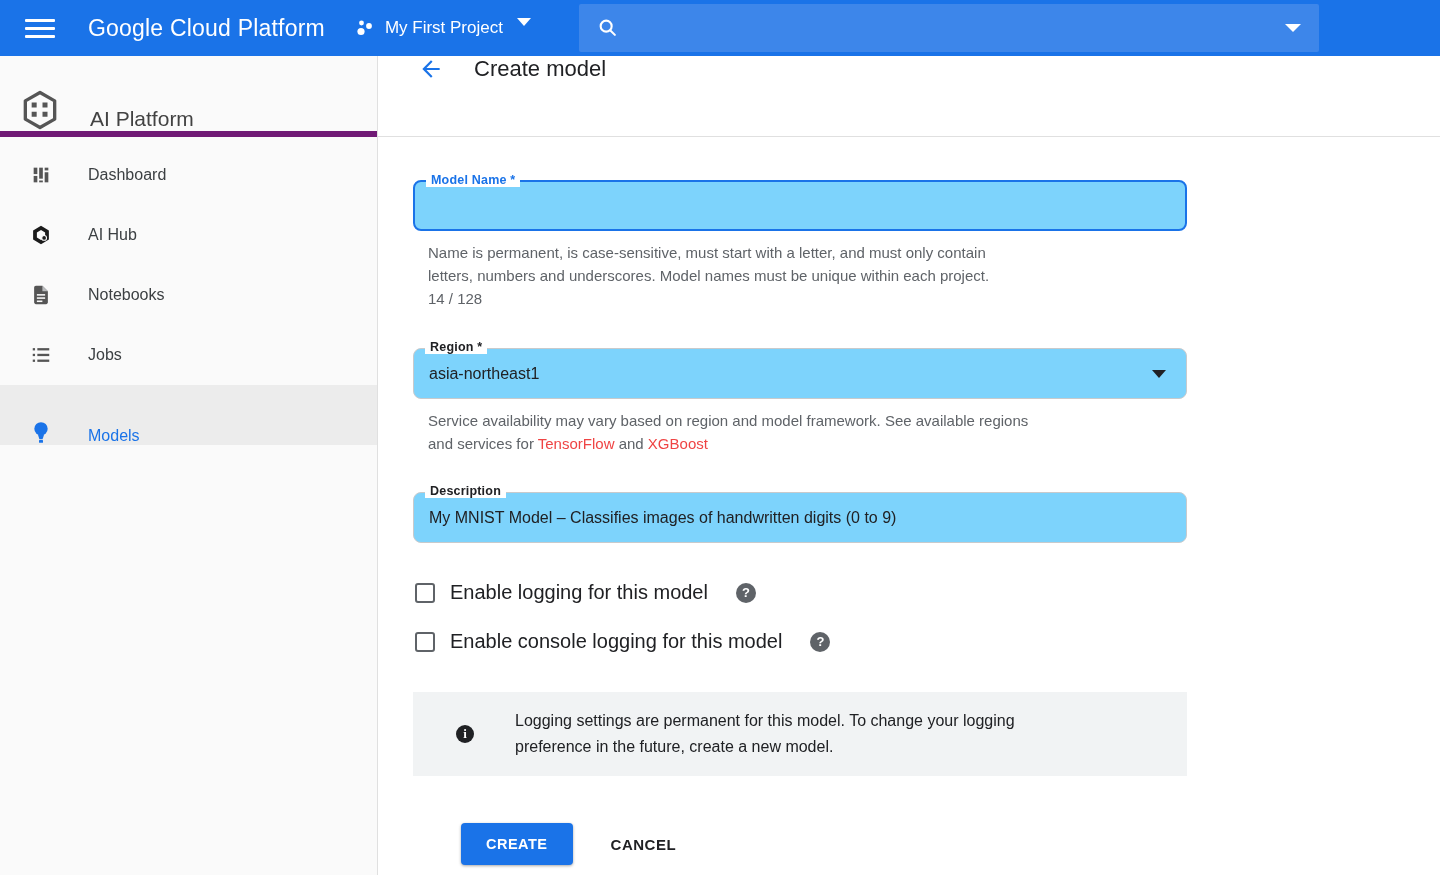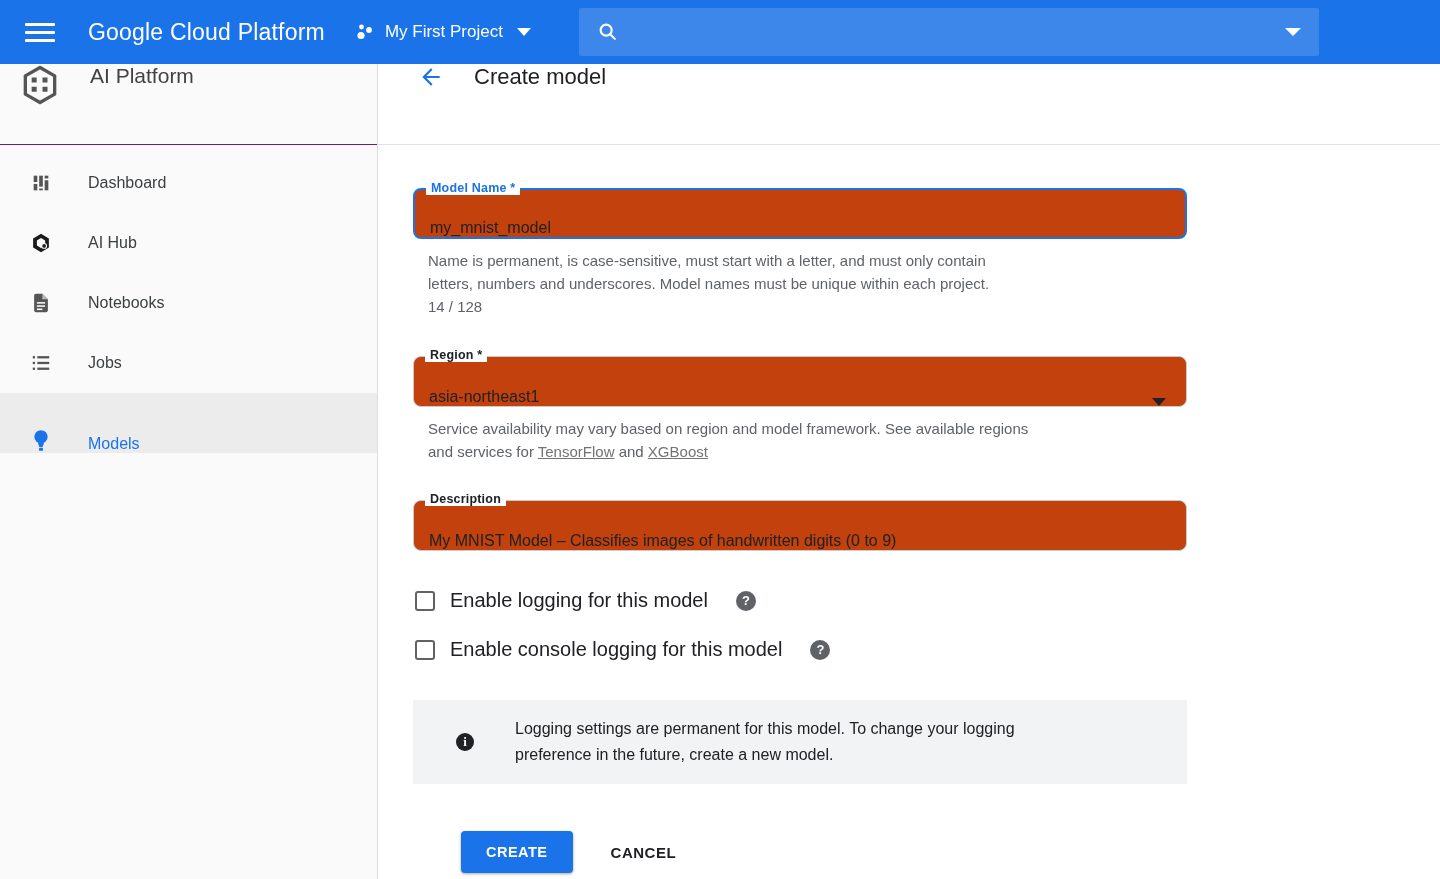--- a/index.html
+++ b/index.html
@@ -1,71 +1,71 @@
 <!DOCTYPE html>
 <html><head>
 <meta charset="utf-8">
 <style>
   * { margin:0; padding:0; box-sizing:border-box; }
   html,body { width:1440px; height:879px; overflow:hidden; background:#fff;
               font-family:"Liberation Sans", sans-serif; }
 
   
-  .topbar { height:64px; background:#1a73e8; display:flex; align-items:center; color:#fff; }
+  .topbar { height:56px; background:#1a73e8; display:flex; align-items:center; color:#fff; }
   .hamburger { width:80px; height:60px; display:flex; flex-direction:column; justify-content:center;
                align-items:center; gap:5px; cursor:pointer; }
   .hamburger span { display:block; width:30px; height:3px; background:#fff; border-radius:1px; }
   .gcp-title { font-size:23px; font-weight:400; letter-spacing:.2px; margin-left:8px; white-space:nowrap; }
-  .project-switcher { display:flex; align-items:center; margin-left:28px; cursor:pointer; }
+  .project-switcher { display:flex; margin-left:28px; cursor:pointer; }
   .project-name { font-size:17px; margin-left:10px; white-space:nowrap; }
   .caret-down { width:0; height:0; border-left:7px solid transparent; border-right:7px solid transparent;
                 border-top:8px solid #fff; margin-left:14px; }
   .searchbar { margin-left:48px; width:740px; height:48px; background:#3d86ea; border-radius:2px;
                display:flex; align-items:center; padding:0 18px; }
   .searchbar input { flex:1; background:transparent; border:none; outline:none; color:#fff;
                      font-size:16px; margin-left:12px; font-family:"Liberation Sans",sans-serif; }
   .searchbar .caret-down { margin-left:0; border-left-width:8px; border-right-width:8px; }
 
   
   .app { display:flex; height:819px; }
 
   
   .sidebar { width:378px; background:#fafafa; border-right:1px solid #e0e0e0; flex:none; }
-  .sidebar-header { height:81px; border-bottom:1px solid #701a75; display:flex; align-items:flex-start;
+  .sidebar-header { height:81px; border-bottom:6px solid #701a75; display:flex; align-items:flex-end;
                     padding-left:20px; }
   .sidebar-header .title { font-size:21px; color:#424242; margin-left:30px; }
   .nav { padding-top:8px; }
   .nav-item { height:60px; display:flex; align-items:center; padding-left:28px; cursor:pointer; }
   .nav-item .icon { width:26px; display:flex; justify-content:center; }
   .nav-item .label { margin-left:34px; font-size:16px; color:#3c4043; }
   .nav-item.selected { background:#ececec;align-items:flex-end; }
   .nav-item.selected .label { color:#1a73e8; }
 
   
   .main { flex:1; background:#fff; overflow:hidden; }
   .main-header { height:81px; border-bottom:1px solid #e0e0e0; display:flex; 
                  padding-left:40px; }
   .back-btn { width:26px; height:26px; cursor:pointer; display:flex; }
   .page-title { font-size:22px; color:#202124; margin-left:30px; }
 
   .content { padding-left:35px; width:810px; }
 
   .field { position:relative; width:774px; height:51px; border:1px solid #c8cacc; border-radius:8px;
-           display:flex; align-items:flex-end; background:#c2410c; }
+           display:flex; align-items:center; background:#7dd3fc; }
   .field.focused { border:2px solid #1a73e8; }
   .field-label { position:absolute; top:-9px; left:11px; background:#fff; padding:0 5px;
                  font-size:12.5px; font-weight:bold; color:#202124; letter-spacing:.2px; }
   .field.focused .field-label { color:#1a73e8; }
   .field input { width:100%; border:none; outline:none; background:transparent; font-size:16px;
                  color:#202124; padding:0 15px; font-family:"Liberation Sans",sans-serif; }
   .select-caret { position:absolute; right:20px; width:0; height:0; border-left:7px solid transparent;
                   border-right:7px solid transparent; border-top:8px solid #202124; pointer-events:none; }
 
   .helper { margin:10px 0 0 15px; font-size:15px; color:#5f6368; line-height:23px; }
-  .helper a { color:#737373; text-decoration:underline; cursor:pointer; }
+  .helper a { color:#ef4444; cursor:pointer; }
 
   .mt-modelname { margin-top:43px; }
   .mt-region    { margin-top:38px; }
   .mt-desc      { margin-top:37px; }
 
   .checkbox-row { display:flex; align-items:center; margin-left:2px; }
   .checkbox-row.first  { margin-top:38px; }
   .checkbox-row.second { margin-top:26px; }
   .checkbox { width:20px; height:20px; border:2px solid #5f6368; border-radius:3px; background:#fff;
               cursor:pointer; flex:none; }
@@ -203,21 +203,20 @@
           <path d="M20 11H7.8l5.6-5.6L12 4l-8 8 8 8 1.4-1.4L7.8 13H20z"></path>
         </svg>
       </span>
       <span class="page-title">Create model</span>
     </div>
 
     <div class="content">
 
       <div class="field focused mt-modelname">
         <span class="field-label">Model Name *</span>
-        <input value="my_mnist_model" style="">
       </div>
       <div class="helper">
         <div>Name is permanent, is case-sensitive, must start with a letter, and must only contain</div>
         <div>letters, numbers and underscores. Model names must be unique within each project.</div>
         <div>14 / 128</div>
       </div>
 
       <div class="field mt-region">
         <span class="field-label">Region *</span>
         <input value="asia-northeast1" style="">

